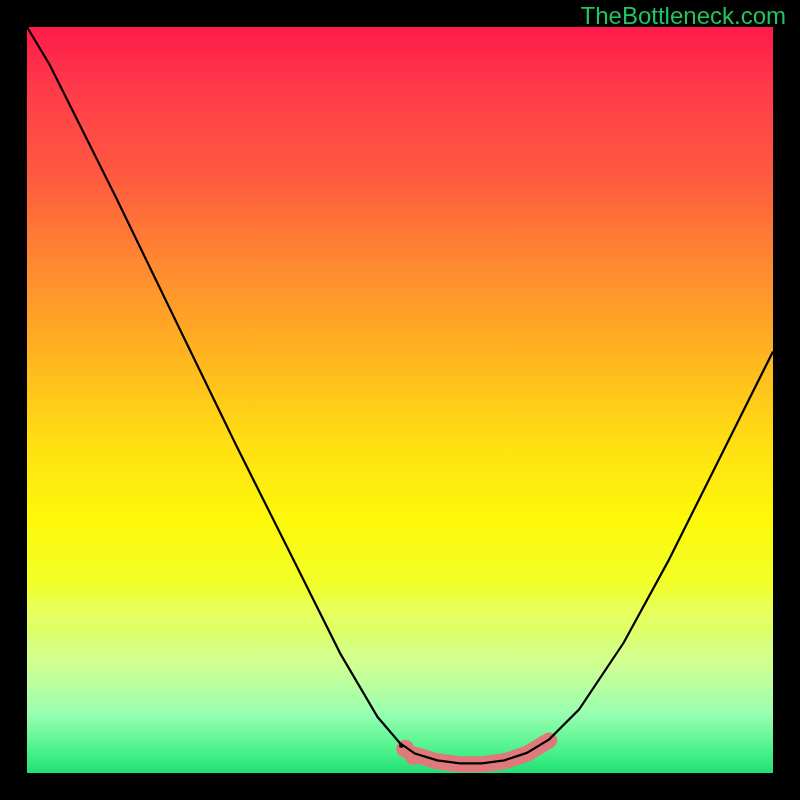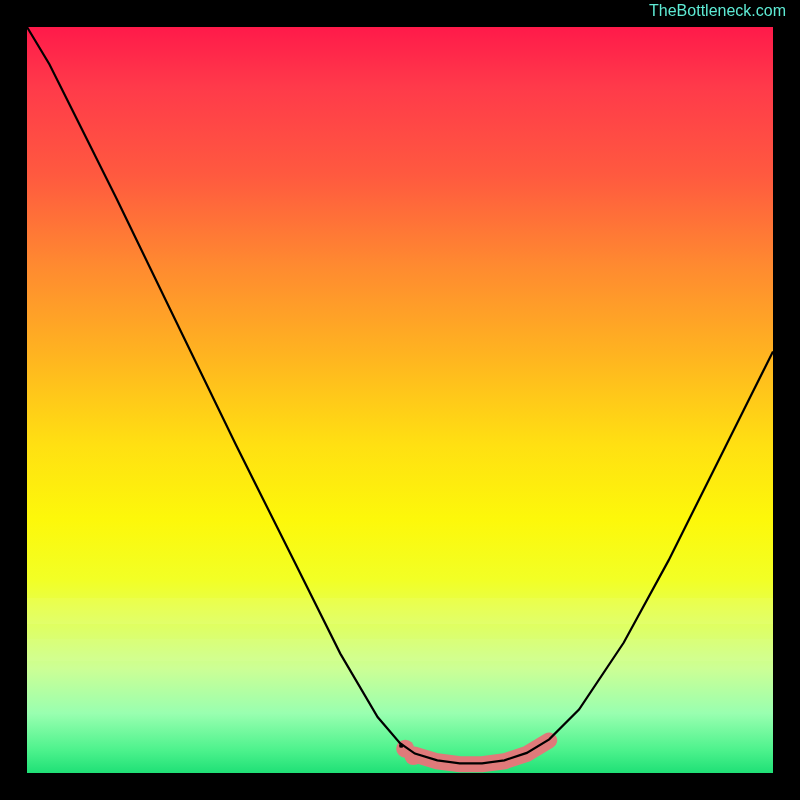--- a/index.html
+++ b/index.html
@@ -6,22 +6,22 @@
   html, body { width: 800px; height: 800px; overflow: hidden; }
   body {
     background: #000;
     font-family: Arial, Helvetica, sans-serif;
     position: relative;
   }
   .watermark {
     position: absolute;
     top: 2px;
     right: 14px;
-    color: #5eead4;
-    font-size: 16px;
+    color: #22c55e;
+    font-size: 24px;
     font-weight: 500;
     z-index: 20;
   }
   .plot-area {
     position: absolute;
     left: 27px;
     top: 27px;
     width: 746px;
     height: 746px;
     background: linear-gradient(to bottom,

